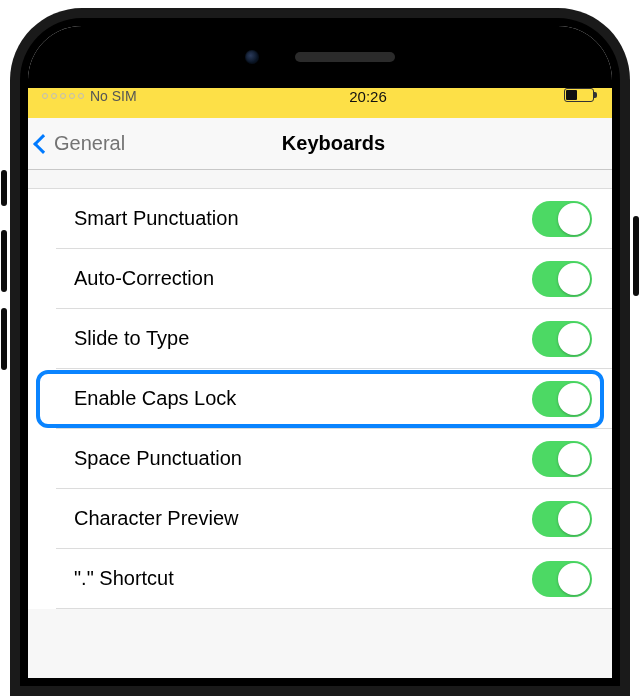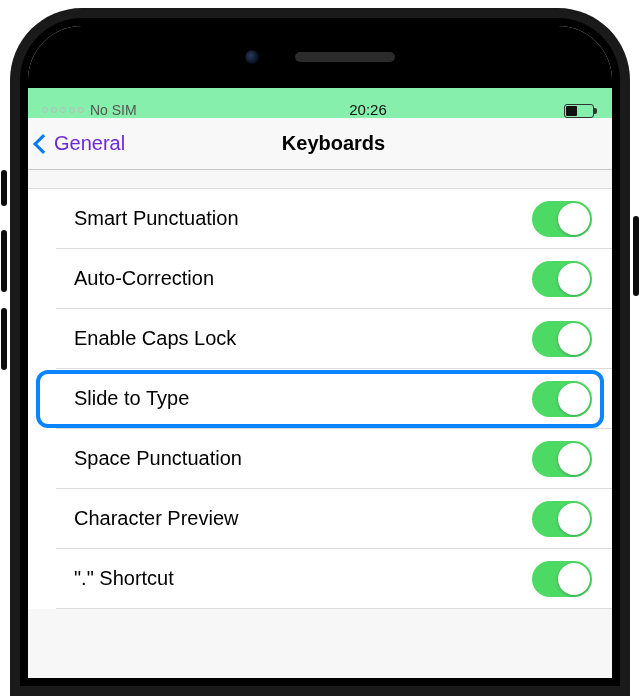--- a/index.html
+++ b/index.html
@@ -43,23 +43,23 @@
     width: 14px; height: 14px; border-radius: 50%;
     background: radial-gradient(circle at 40% 40%, #2a3a5a 0%, #0a1525 60%);
     box-shadow: inset 0 0 2px #000;
   }
   .speaker {
     width: 100px; height: 10px; border-radius: 5px;
     background: #2b2b2b;
   }
   .status-bar {
     height: 30px;
-    background: #86efac;
+    background: #fde047;
     display: flex;
-    align-items: flex-end;
+    align-items: flex-start;
     padding: 0 18px 0 14px;
     font-size: 14px;
     color: #3a3a3a;
     position: relative;
   }
   .status-left { display:flex; align-items:center; gap:6px; }
   .signal-dots { display:flex; gap:3px; }
   .signal-dots span {
     width:6px; height:6px; border-radius:50%;
     border:1px solid #bdbdbd; background:transparent;
@@ -88,21 +88,21 @@
     background:#f8f8f8;
     border-bottom:1px solid #c8c8c8;
     display:flex; align-items:center;
     justify-content:center;
     position:relative;
     padding: 0 10px;
   }
   .back {
     position:absolute; left:8px; top:0; bottom:0;
     display:flex; align-items:center;
-    color:#6d28d9; font-size:20px; gap:2px;
+    color:#737373; font-size:20px; gap:2px;
     cursor:pointer;
   }
   .chevron-left {
     width:14px; height:14px;
     border-left:3px solid #007aff;
     border-bottom:3px solid #007aff;
     transform: rotate(45deg);
     margin-right:2px;
   }
   .nav-title { font-weight:600; font-size:20px; color:#000;margin-left:27px; }
@@ -202,28 +202,28 @@
         </div>
 
         <div class="row">
           <span class="row-label">Auto-Correction</span>
           <span class="toggle">
               <span class="knob"></span>
             </span>
         </div>
 
         <div class="row">
+          <span class="row-label">Slide to Type</span>
+          <span class="toggle">
+              <span class="knob"></span>
+            </span>
+        </div>
+
+        <div class="row">
           <span class="row-label">Enable Caps Lock</span>
-          <span class="toggle">
-              <span class="knob"></span>
-            </span>
-        </div>
-
-        <div class="row">
-          <span class="row-label">Slide to Type</span>
           <span class="toggle">
               <span class="knob"></span>
             </span>
         </div>
         <div class="highlight" style="top:181px;"></div>
 
         <div class="row">
           <span class="row-label">Space Punctuation</span>
           <span class="toggle">
               <span class="knob"></span>

